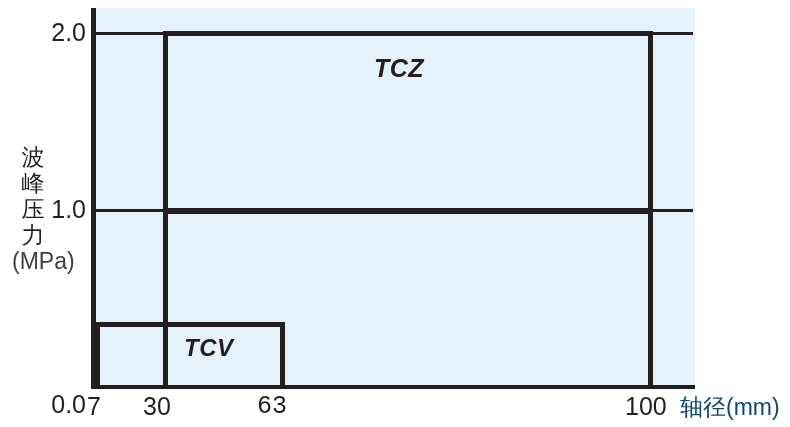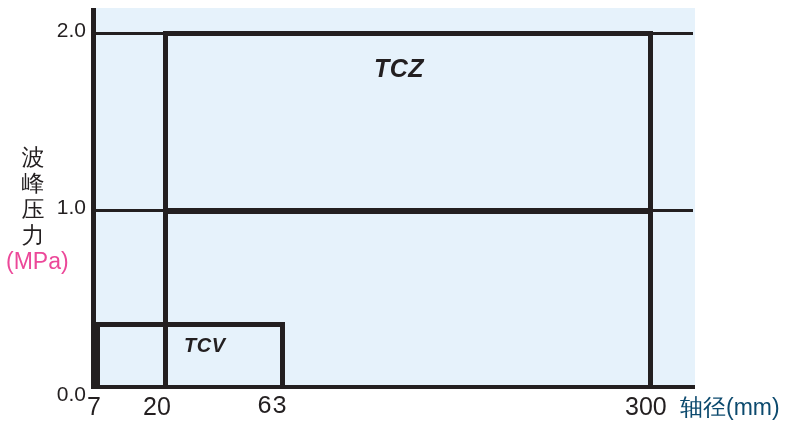--- a/index.html
+++ b/index.html
@@ -104,35 +104,35 @@
     position: absolute;
     font-size: 25px;
     font-weight: bold;
     letter-spacing: 0.5px;
     color: #231f20;
     white-space: nowrap;
     font-style: italic;
   }
   .label-tcz { left: 374px; top: 54px; }
   .label-tcn { left: 371px; top: 228px; }
-  .label-tcv { left: 184px; top: 334px; font-size: 20px; }
+  .label-tcv { left: 184px; top: 334px; font-size: 24px; }
 
   
   .ytick {
     position: absolute;
     right: 0;
     width: 62px;
     text-align: right;
-    font-size: 21px;
+    font-size: 25px;
     color: #231f20;
   }
   .ytick-wrap { position: absolute; left: 0; width: 86px; }
   .ytick.y-20 { top: 18px; }
   .ytick.y-10 { top: 195px; }
-  .ytick.y-00 { top: 382px; }
+  .ytick.y-00 { top: 390px; }
 
   
   .xtick {
     position: absolute;
     top: 392px;
     font-size: 25px;
     color: #231f20;
     white-space: nowrap;
   }
   .xt-7   { left: 87px;  }
@@ -148,24 +148,24 @@
     width: 30px;
     font-size: 23px;
     line-height: 26px;
     text-align: center;
     color: #231f20;
   }
   .ylabel-vertical span { display: block; }
 
   .ylabel-unit {
     position: absolute;
-    left: 6px;
+    left: 12px;
     top: 248px;
     font-size: 23px;
-    color: #ec4899;
+    color: #404040;
     white-space: nowrap;
   }
 
   .xlabel {
     position: absolute;
     left: 680px;
     top: 392px;
     font-size: 23px;
     color: #0c4a6e;
     white-space: nowrap;
@@ -192,23 +192,23 @@
   <div class="region-label label-tcz">TCZ</div>
   <div class="region-label label-tcv">TCV</div>
 
   <div class="ytick-wrap">
     <div class="ytick y-20">2.0</div>
     <div class="ytick y-10">1.0</div>
     <div class="ytick y-00">0.0</div>
   </div>
 
   <div class="xtick xt-7">7</div>
-  <div class="xtick xt-20">20</div>
+  <div class="xtick xt-20">30</div>
   <div class="xtick xt-63">63</div>
-  <div class="xtick xt-200">300</div>
+  <div class="xtick xt-200">100</div>
 
   <div class="ylabel-vertical">
     <span>波</span>
     <span>峰</span>
     <span>压</span>
     <span>力</span>
   </div>
   <div class="ylabel-unit">(MPa)</div>
 
   <div class="xlabel">轴径(mm)</div>

